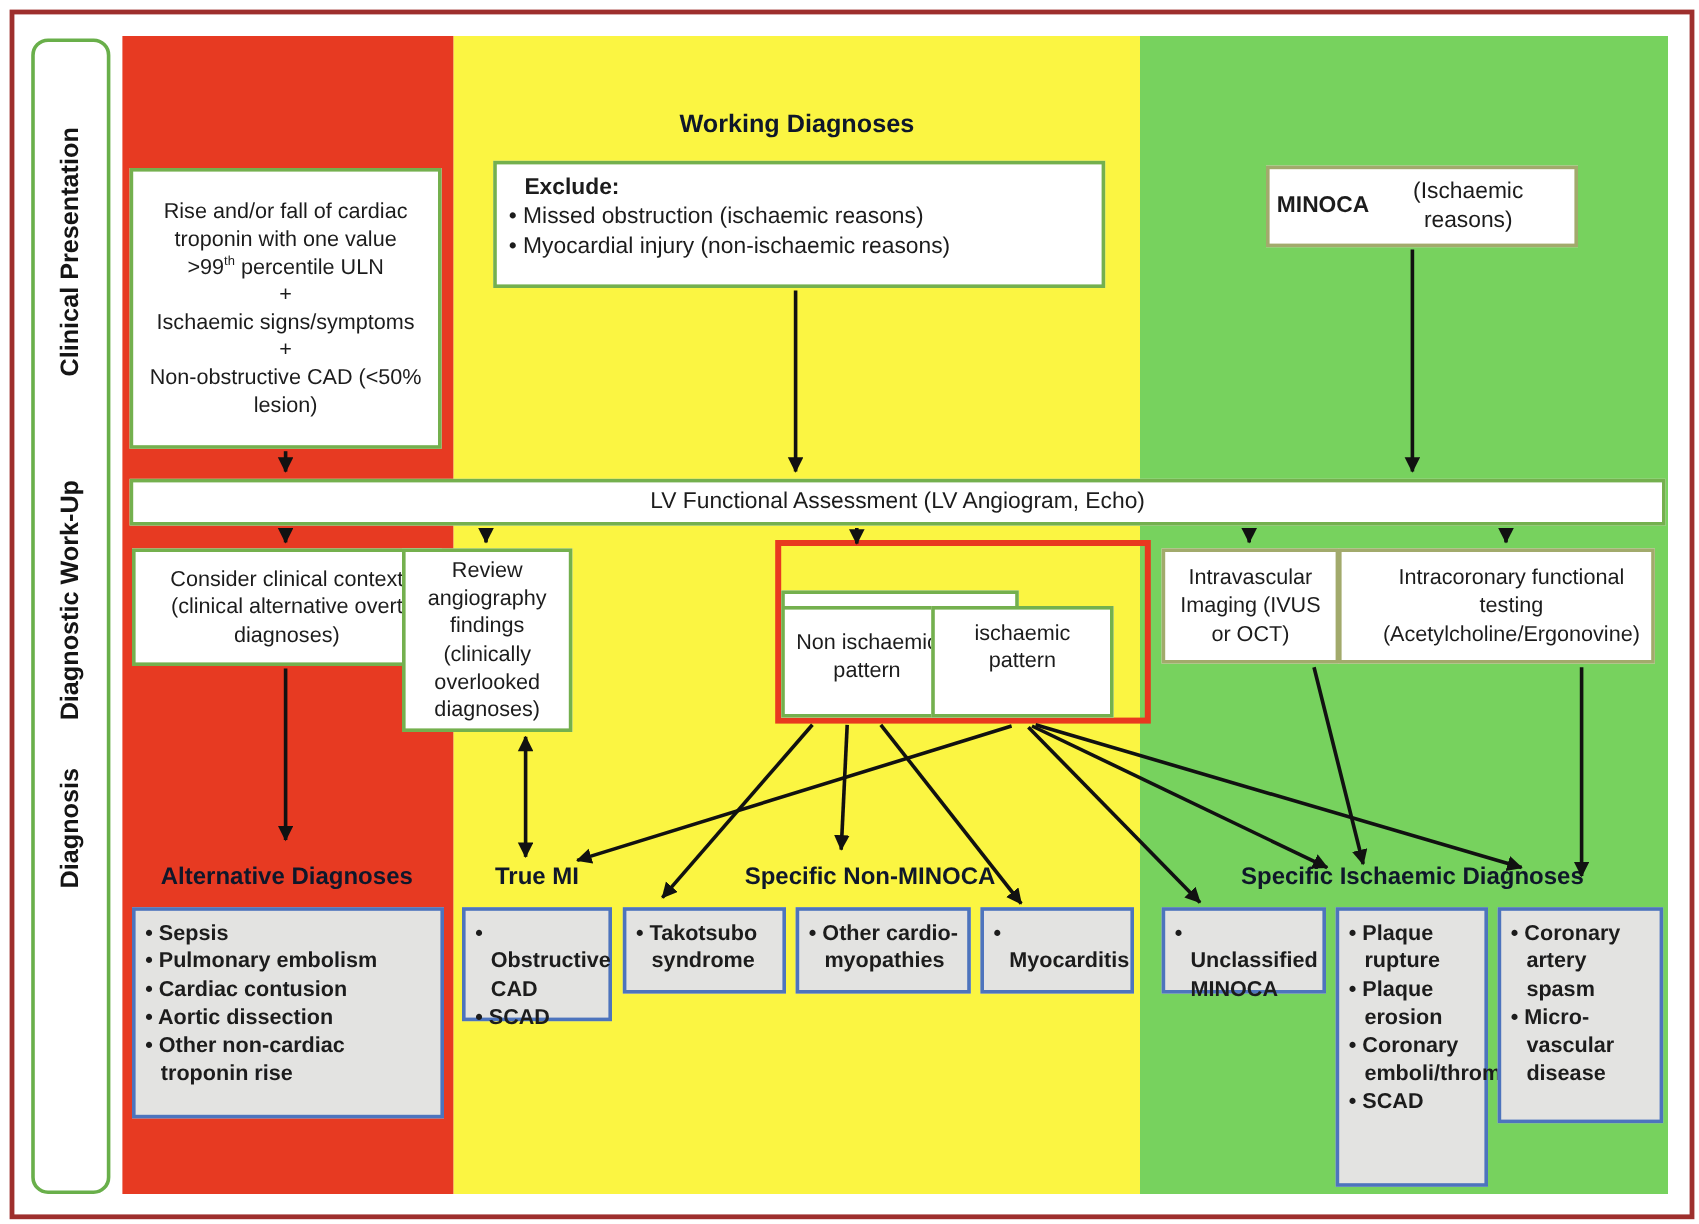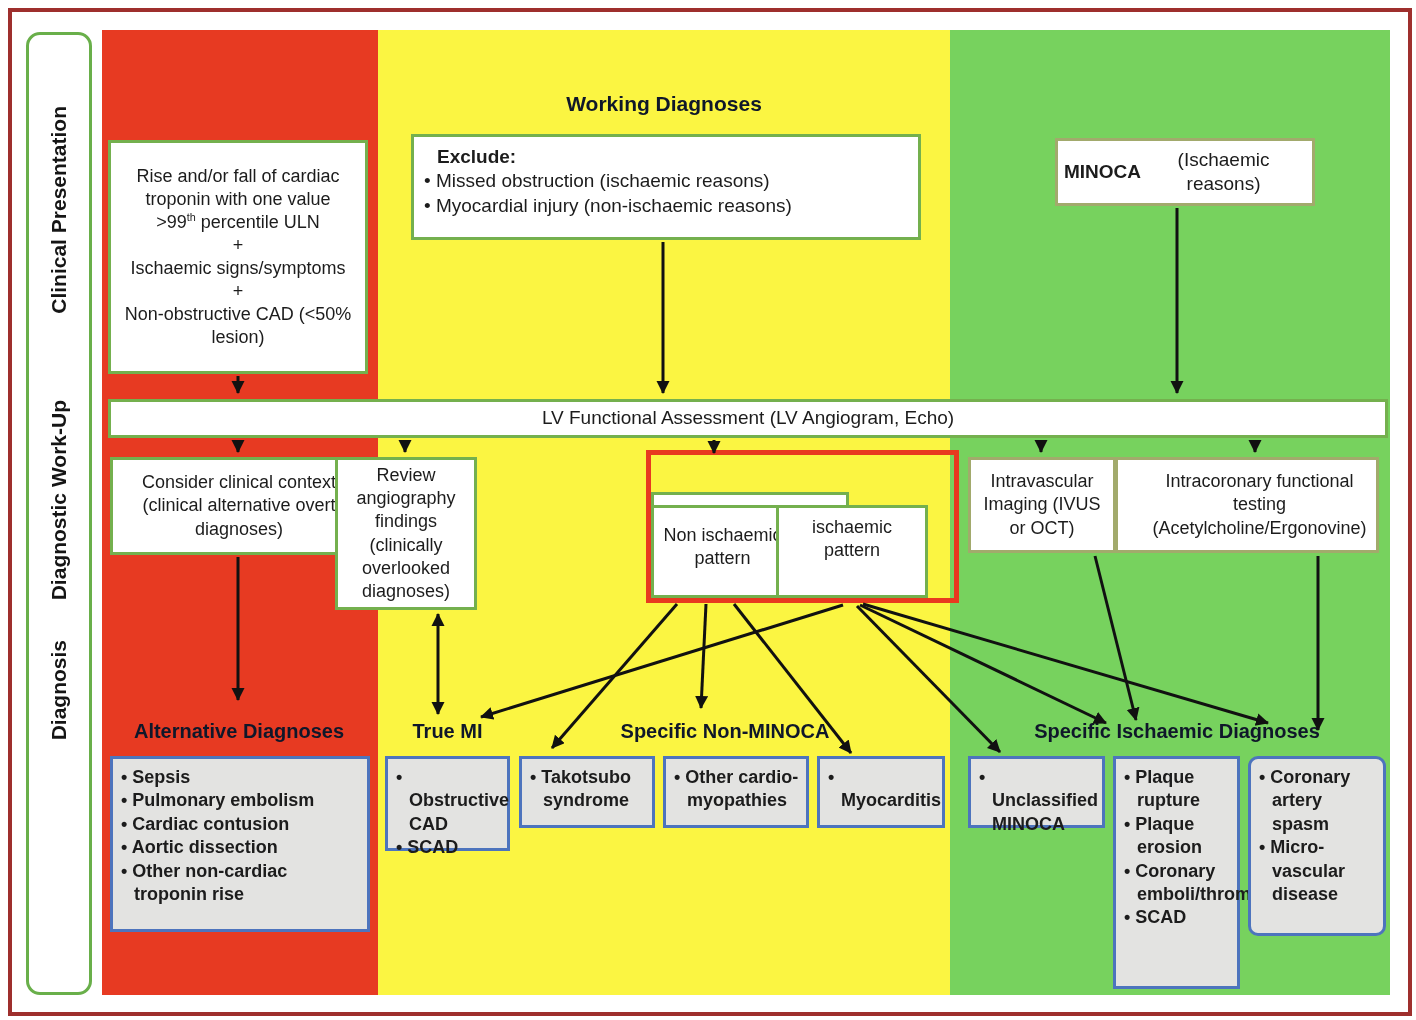--- a/index.html
+++ b/index.html
@@ -119,21 +119,21 @@
 
   <div class="gbox" style="left:968px;top:756px;width:137px;height:72px;">
     <div class="li">• Unclassified MINOCA</div>
   </div>
   <div class="gbox" style="left:1113px;top:756px;width:127px;height:233px;">
     <div class="li">• Plaque rupture</div>
     <div class="li">• Plaque erosion</div>
     <div class="li">• Coronary emboli/thrombus</div>
     <div class="li">• SCAD</div>
   </div>
-  <div class="gbox" style="left:1248px;top:756px;width:138px;height:180px;border-radius:10px;">
+  <div class="gbox" style="left:1248px;top:756px;width:138px;height:180px;">
     <div class="li">• Coronary artery spasm</div>
     <div class="li">• Micro-vascular disease</div>
   </div>
 
   <svg class="overlay" width="1416" height="1020" viewBox="0 0 1416 1020">
     <defs>
       <marker id="ah" markerUnits="userSpaceOnUse" markerWidth="15" markerHeight="15" refX="12" refY="6.5" orient="auto">
         <path d="M0,0 L13,6.5 L0,13 Z" fill="#111"></path>
       </marker>
       <marker id="ahs" markerUnits="userSpaceOnUse" markerWidth="15" markerHeight="15" refX="1" refY="6.5" orient="auto">

